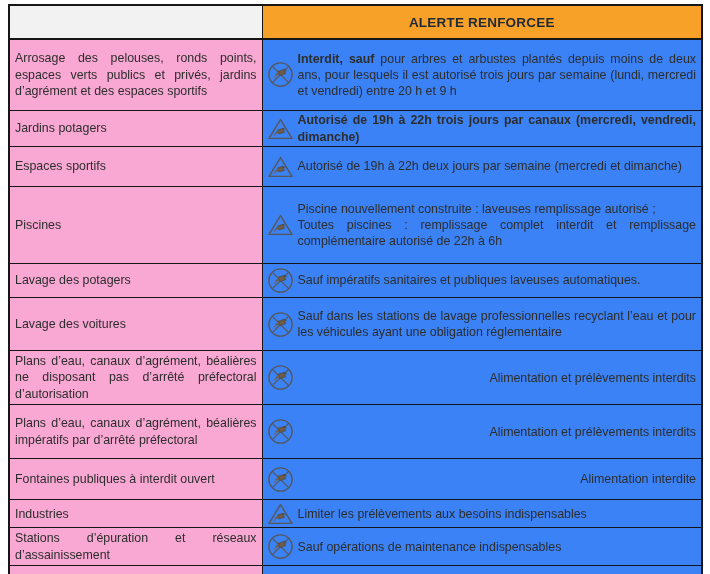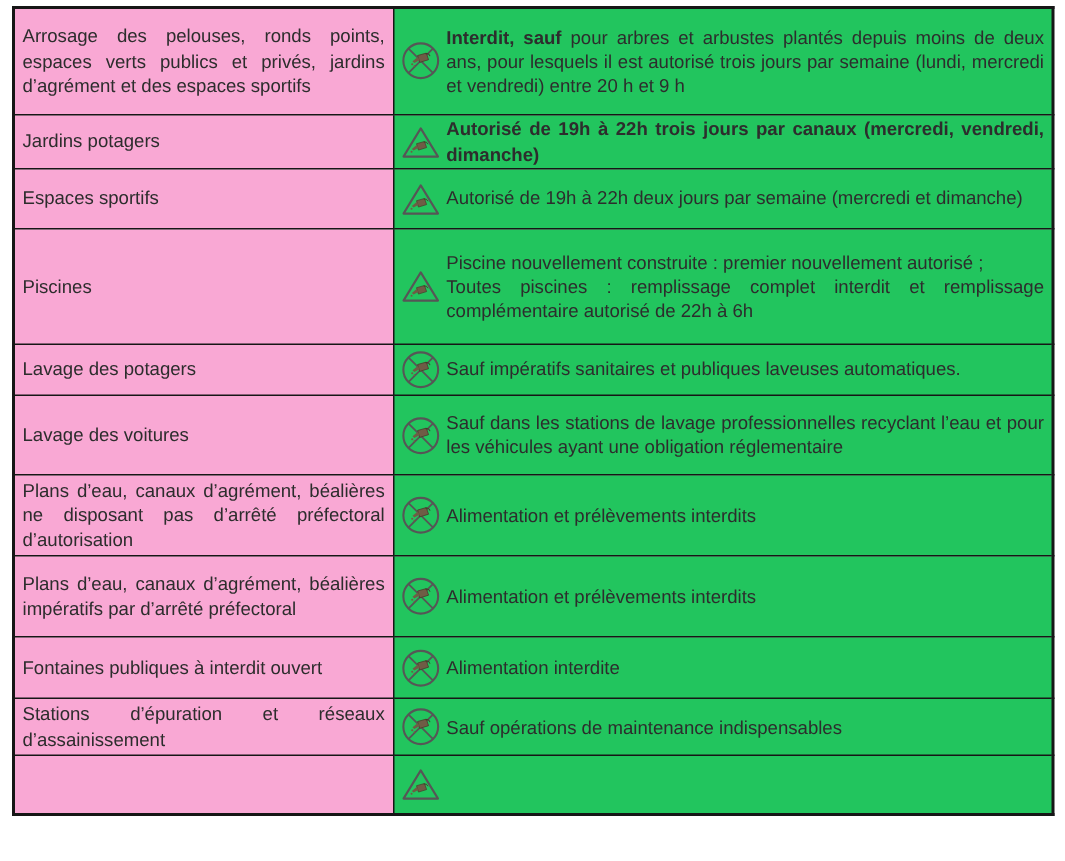--- a/index.html
+++ b/index.html
@@ -38,34 +38,34 @@
     background:#f9a8d4;
     font-size:12.4px;
     line-height:16.4px;
     color:#2d2d2d;
     padding:2px 5px 2px 5px;
     text-align:justify;
     text-justify:inter-word;
   }
   td.lbl div{width:100%;}
   
-  td.rc{background:#22c55e;padding:1px 5px 1px 1px;}
+  td.rc{background:#3b82f6;padding:1px 5px 1px 1px;}
   .cellflex{display:flex;align-items:center;}
   .icon{
     flex:0 0 34px;
     display:flex;align-items:center;justify-content:center;
   }
   .txt{
     flex:1;
     font-size:12.4px;
     line-height:16.2px;
     color:#2d2d2d;
   }
   .just{text-align:justify;text-justify:inter-word;}
-  .ctr{text-align:left;}
+  .ctr{text-align:right;}
   .bold{font-weight:bold;}
   
   tr.r1 td{height:66px;}
   tr.r2 td{height:31px;}
   tr.r3 td{height:35px;}
   tr.r4 td{height:72px;}
   tr.r5 td{height:29px;}
   tr.r6 td{height:48px;}
   tr.r7 td{height:47px;margin-left:28px;}
   tr.r8 td{height:49px;}
@@ -79,20 +79,24 @@
 <body>
 
 <div class="page">
   <table class="restrictions">
     <colgroup>
       <col style="width:253px">
       <col style="width:440px">
     </colgroup>
 
     <tbody>
+        <tr class="hdr">
+      <td class="hdr-left"></td>
+      <td class="hdr-right">ALERTE RENFORCEE</td>
+    </tr>
 
     <tr class="r1">
       <td class="lbl">
             <div>Arrosage des pelouses, ronds points, espaces verts publics et privés, jardins d’agrément et des espaces sportifs</div>
           </td>
       <td class="rc">
         <div class="cellflex">
           <span class="icon">
             <svg width="27" height="27" viewBox="0 0 27 27">
               <circle cx="13.5" cy="13.5" r="11.6" fill="none" stroke="#565656" stroke-width="1.4"></circle>
@@ -167,21 +171,21 @@
               <path d="M13.5,2.6 L25,21.4 L2,21.4 Z" fill="none" stroke="#565656" stroke-width="1.4" stroke-linejoin="round"></path>
               <g transform="translate(0.2,3.6) scale(0.92)">
                 <path d="M11.4,10 L17.2,8.4 L18.7,12.8 L12.8,14.6 Z" fill="#6f5c45" stroke="#463a29" stroke-width="0.5"></path>
                 <path d="M11.7,10.8 L8,13.8 L9.2,15 L12.7,13.1 Z" fill="#6f5c45"></path>
                 <path d="M16.6,8.8 a2.6,2.6 0 0 1 3.1,1.6" fill="none" stroke="#463a29" stroke-width="0.7"></path>
                 <circle cx="7.8" cy="15.8" r="0.7" fill="#6f5c45"></circle>
               </g>
             </svg>
           </span>
           <div class="txt just">
-            <div>Piscine nouvellement construite : premier nouvellement autorisé ;</div>
+            <div>Piscine nouvellement construite : laveuses remplissage autorisé ;</div>
             <div>Toutes piscines : remplissage complet interdit et remplissage complémentaire autorisé de 22h à 6h</div>
           </div>
         </div>
       </td>
     </tr>
 
     <tr class="r5">
       <td class="lbl">
             <div>Lavage des potagers</div>
           </td>
@@ -299,20 +303,41 @@
                 <circle cx="7.8" cy="15.8" r="0.7" fill="#6f5c45"></circle>
                 <circle cx="9.3" cy="17.1" r="0.6" fill="#6f5c45"></circle>
               </g>
             </svg>
           </span>
           <div class="txt ctr">Alimentation interdite</div>
         </div>
       </td>
     </tr>
 
+    <tr class="r10">
+      <td class="lbl">
+            <div>Industries</div>
+          </td>
+      <td class="rc">
+        <div class="cellflex">
+          <span class="icon">
+            <svg width="27" height="24" viewBox="0 0 27 24">
+              <path d="M13.5,2.6 L25,21.4 L2,21.4 Z" fill="none" stroke="#565656" stroke-width="1.4" stroke-linejoin="round"></path>
+              <g transform="translate(0.2,3.6) scale(0.92)">
+                <path d="M11.4,10 L17.2,8.4 L18.7,12.8 L12.8,14.6 Z" fill="#6f5c45" stroke="#463a29" stroke-width="0.5"></path>
+                <path d="M11.7,10.8 L8,13.8 L9.2,15 L12.7,13.1 Z" fill="#6f5c45"></path>
+                <path d="M16.6,8.8 a2.6,2.6 0 0 1 3.1,1.6" fill="none" stroke="#463a29" stroke-width="0.7"></path>
+                <circle cx="7.8" cy="15.8" r="0.7" fill="#6f5c45"></circle>
+              </g>
+            </svg>
+          </span>
+          <div class="txt">Limiter les prélèvements aux besoins indispensables</div>
+        </div>
+      </td>
+    </tr>
 
     <tr class="r11">
       <td class="lbl">
             <div>Stations d’épuration et réseaux d’assainissement</div>
           </td>
       <td class="rc">
         <div class="cellflex">
           <span class="icon">
             <svg width="27" height="27" viewBox="0 0 27 27">
               <circle cx="13.5" cy="13.5" r="11.6" fill="none" stroke="#565656" stroke-width="1.4"></circle>

